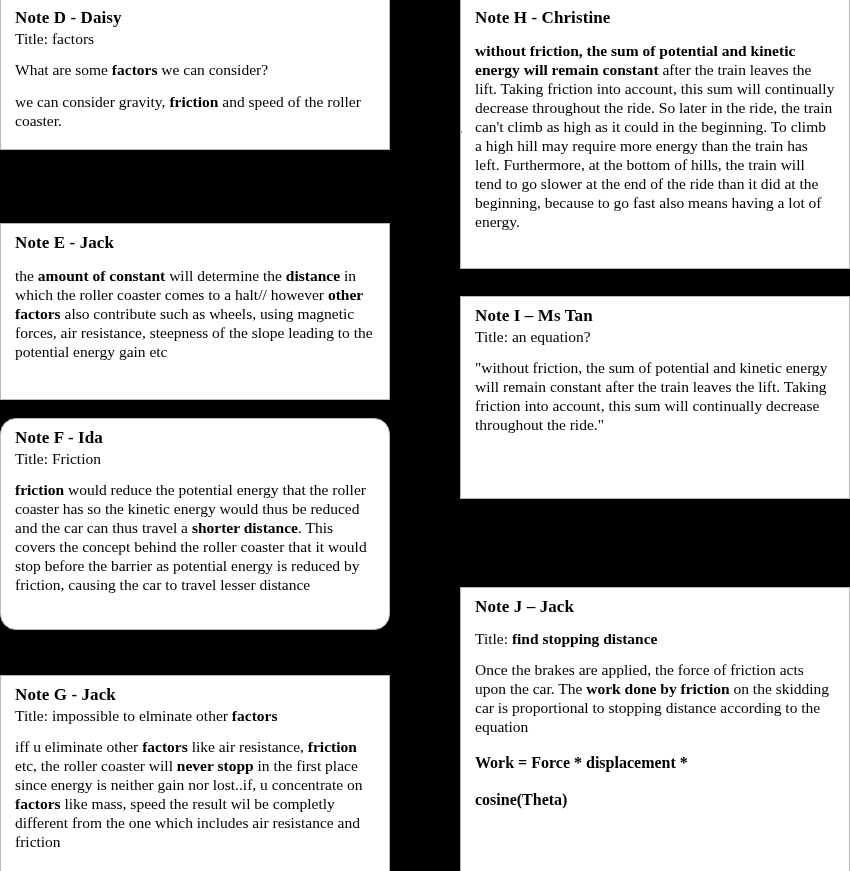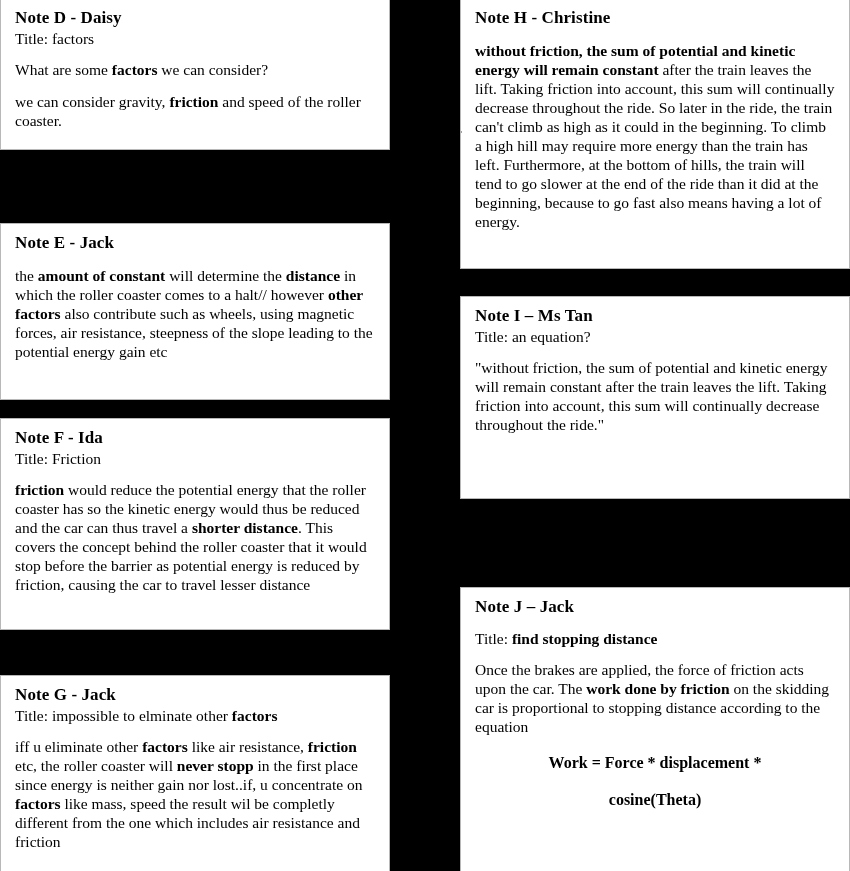--- a/index.html
+++ b/index.html
@@ -60,21 +60,21 @@
   }
   .note-body {
     margin-top: 13px;
   }
 
   .sp-title {
     margin-top: 11px;
   }
 
   .eq {
-    text-align: center;
+    text-align: left;
     font-weight: bold;
     font-size: 16px;
   }
   .eq-1 { margin-top: 17px !important; }
   .eq-2 { margin-top: 19px !important; }
 
   b, strong { font-weight: bold; }
 
   
   .notch {
@@ -84,21 +84,21 @@
     width: 0;
     height: 0;
     border-top: 9px solid transparent;
     border-bottom: 9px solid transparent;
     border-left: 11px solid #000000;
   }
 
   
   #note-d { left: 0px;  top: -2px;  width: 390px; height: 152px; }
   #note-e { left: 0px;  top: 203px; width: 390px; height: 177px; margin-top: 20px; }
-  #note-f { left: 0px;  top: 418px; width: 390px; height: 212px; }
+  #note-f { left: 0px;  top: 418px; width: 390px; height: 212px; border-radius: 16px; }
   #note-g { left: 0px;  top: 675px; width: 390px; height: 198px; }
 
   
   #note-h { left: 460px; top: -2px;  width: 390px; height: 271px; }
   #note-i { left: 460px; top: 296px; width: 390px; height: 203px; }
   #note-j { left: 460px; top: 587px; width: 390px; height: 286px; }
 </style>
 </head>
 <body>
 

